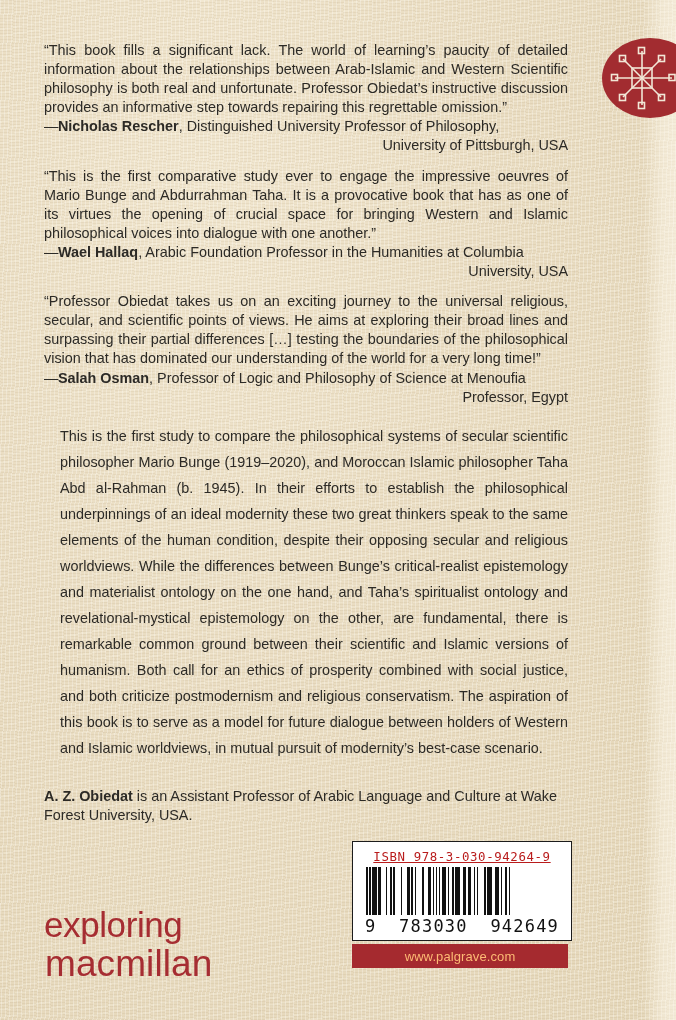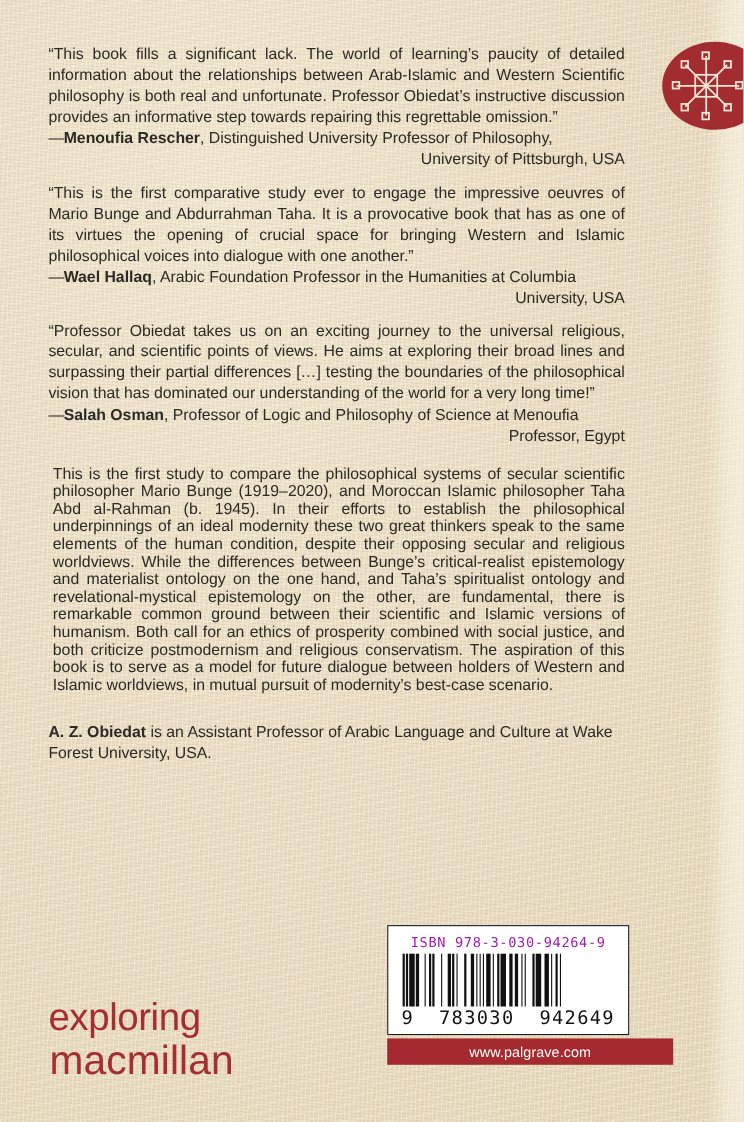--- a/index.html
+++ b/index.html
@@ -92,24 +92,24 @@
   }
   .attrib .dash { letter-spacing: -0.5px; }
   .attrib .who { font-weight: bold; }
   .attrib-cont {
     display: block;
     text-align: right;
     padding-left: 20px;
   }
 
   .body-para {
-    margin: 16px 0 0 4px;
+    margin: 16px 0 0 16px;
     color: #2c2a26;
     font-size: 14.4px;
-    line-height: 16px;
+    line-height: 26px;
     text-align: justify;
     text-justify: inter-word;
   }
   .bio-para {
     margin: 26px 0 0 0;
     color: #2c2a26;
     font-size: 14.4px;
     line-height: 19.1px;
     text-align: left;
   }
@@ -151,24 +151,25 @@
     border: 1.5px solid #1c1c1c;
     padding: 7px 9px 5px 9px;
     box-sizing: border-box;
     width: 220px;
     height: 100px;
   }
   #isbn-line {
     font-family: "DejaVu Sans Mono", "Liberation Mono", monospace;
     font-size: 12.4px;
     letter-spacing: 0.6px;
-    color: #a21caf;
+    color: #b91c1c;
     text-align: center;
     margin-bottom: 3px;
     white-space: nowrap;
+    text-decoration: underline;
   }
   #bars {
     display: flex;
     align-items: flex-end;
     height: 48px;
     gap: 0;
     padding: 0 4px;
   }
   #bars i {
     display: block;
@@ -181,24 +182,24 @@
     font-size: 17px;
     letter-spacing: 1.2px;
     color: #111;
     display: flex;
     justify-content: space-between;
     padding: 0 3px;
     margin-top: 1px;
     white-space: nowrap;
   }
   #web-bar {
-    width: 260px;
+    width: 216px;
     height: 24px;
     background: #a52a2f;
-    color: #ffffff;
+    color: #fdba74;
     font-size: 13px;
     display: flex;
     align-items: center;
     justify-content: center;
     margin-top: 3px;
     letter-spacing: 0.1px;
   }
 </style>
 </head>
 <body>
@@ -232,21 +233,21 @@
         <rect x="17.5" y="56.5" width="6" height="6"></rect>
         <rect x="56.5" y="56.5" width="6" height="6"></rect>
       </g>
     </svg>
   </div>
 
   <div id="content">
 
     <p class="quote-block">
       <span class="quote-text">“This book fills a significant lack. The world of learning’s paucity of detailed information about the relationships between Arab-Islamic and Western Scientific philosophy is both real and unfortunate. Professor Obiedat’s instructive discussion provides an informative step towards repairing this regrettable omission.”</span>
-      <span class="attrib"><span class="dash">—</span><span class="who">Menoufia Rescher</span><span>, Distinguished University Professor of Philosophy,</span></span>
+      <span class="attrib"><span class="dash">—</span><span class="who">Nicholas Rescher</span><span>, Distinguished University Professor of Philosophy,</span></span>
       <span class="attrib-cont">University of Pittsburgh, USA</span>
     </p>
 
     <p class="quote-block">
       <span class="quote-text">“This is the first comparative study ever to engage the impressive oeuvres of Mario Bunge and Abdurrahman Taha. It is a provocative book that has as one of its virtues the opening of crucial space for bringing Western and Islamic philosophical voices into dialogue with one another.”</span>
       <span class="attrib"><span class="dash">—</span><span class="who">Wael Hallaq</span><span>, Arabic Foundation Professor in the Humanities at Columbia</span></span>
       <span class="attrib-cont">University, USA</span>
     </p>
 
     <p class="quote-block">

